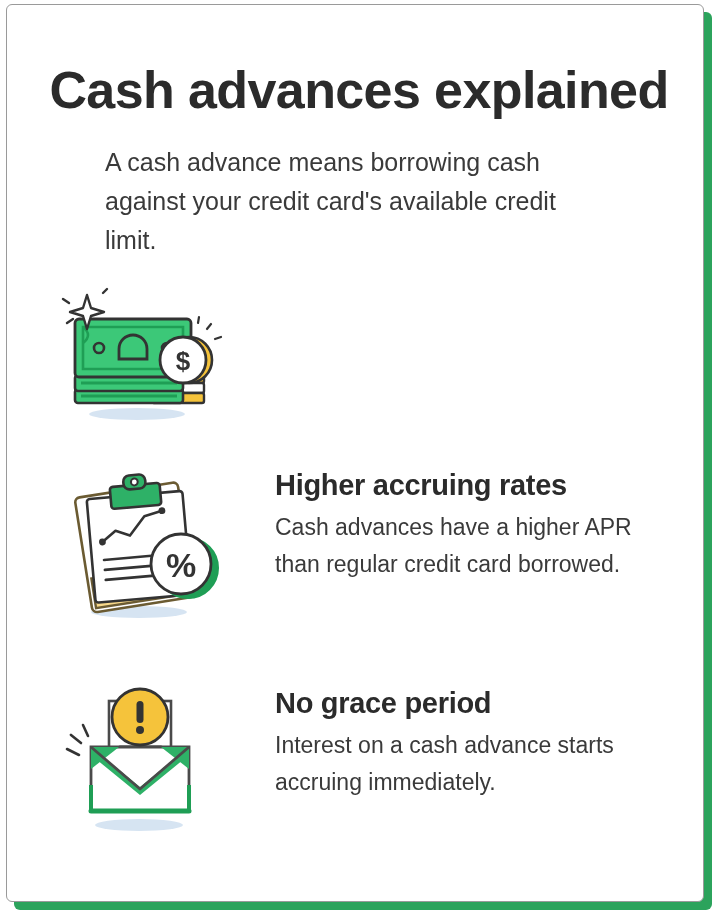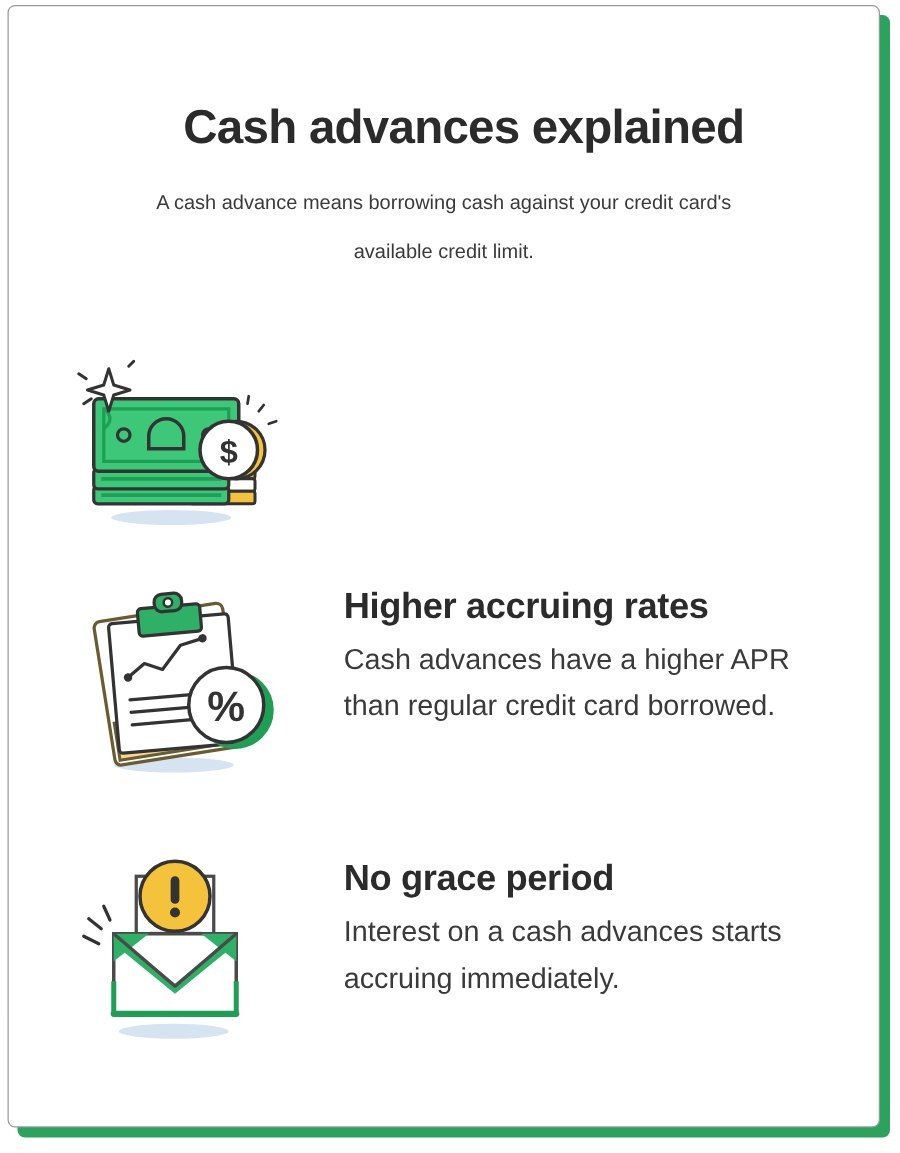--- a/index.html
+++ b/index.html
@@ -53,35 +53,35 @@
     height: 896px;
   }
 
   
   .title {
     position: absolute;
     left: 0;
     top: 58px;
     width: 696px;
     text-align: center;
-    font-size: 38px;
+    font-size: 52px;
     font-weight: bold;
     color: #2b2b2b;
     letter-spacing: -0.6px;
     line-height: 46px;
-    margin: 16px;
+    margin: 4px;
   }
 
   .intro {
     position: absolute;
     left: 98px;
     top: 138px;
     width: 500px;
-    text-align: center;
-    font-size: 16px;
+    text-align: left;
+    font-size: 25px;
     font-weight: normal;
     color: #3a3a3a;
     line-height: 39px;
     margin: 0;
   }
 
   
   .feature {
     position: absolute;
     left: 0;
@@ -253,19 +253,19 @@
             <line x1="14" y1="50" x2="24" y2="58" stroke="#333333" stroke-width="2.6" stroke-linecap="round"></line>
             <line x1="26" y1="40" x2="31" y2="51" stroke="#333333" stroke-width="2.6" stroke-linecap="round"></line>
 
             <circle cx="83" cy="32" r="28" fill="#f5c33b" stroke="#333333" stroke-width="2.8"></circle>
             <rect x="79.5" y="16" width="7" height="22" rx="3.5" fill="#333333"></rect>
             <circle cx="83" cy="45" r="4" fill="#333333"></circle>
           </svg>
         </div>
         <div class="feature-text">
           <div class="feature-heading">No grace period</div>
-          <div class="feature-body">Interest on a cash advances starts accruing immediately.</div>
+          <div class="feature-body">Interest on a cash advance starts accruing immediately.</div>
         </div>
       </div>
 
     </div>
   </div>
 </div>
 
 </body></html>

